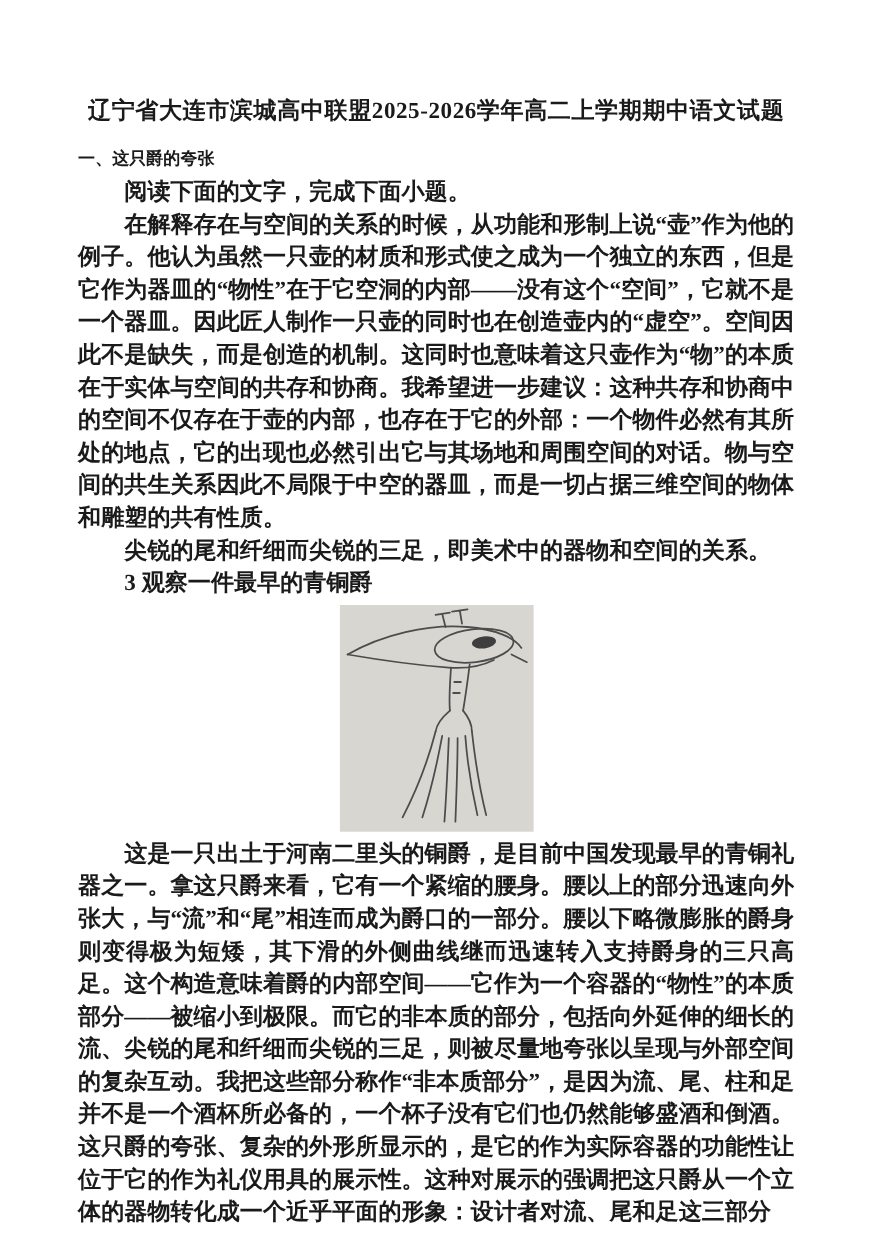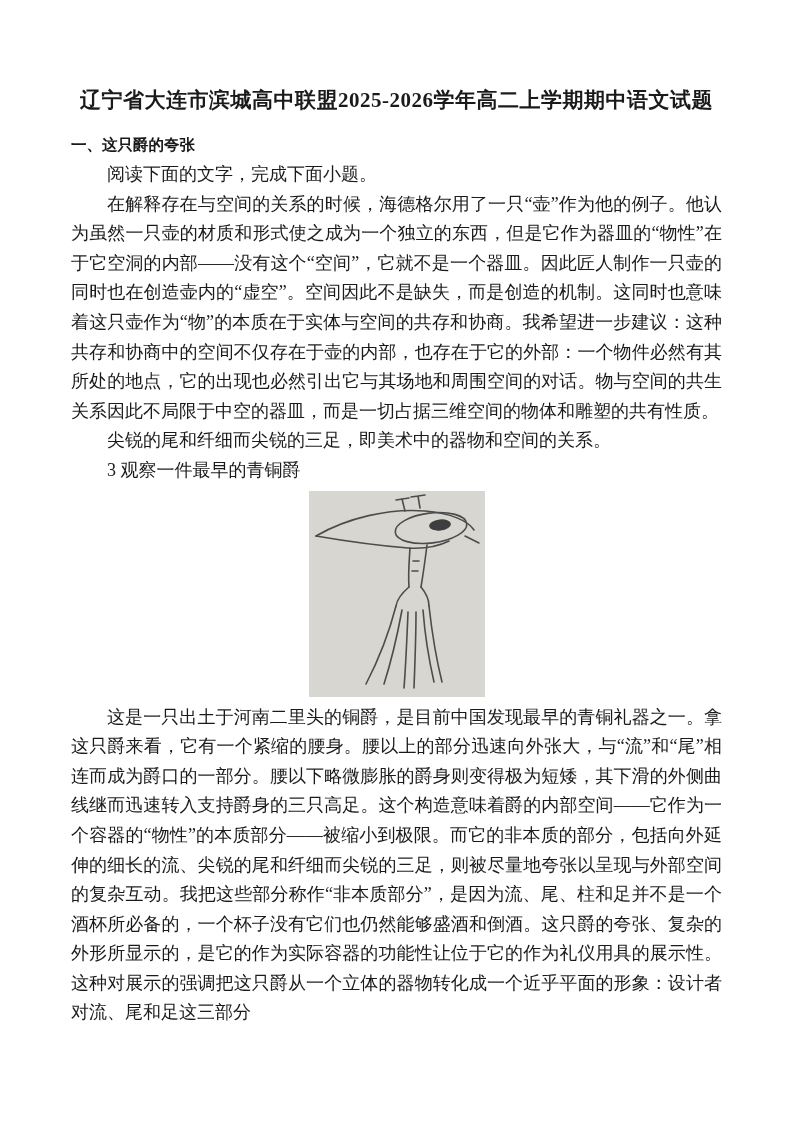--- a/index.html
+++ b/index.html
@@ -25,25 +25,26 @@
     line-height: 28px;
     margin-bottom: 16px;
     letter-spacing: 0.5px;
   }
   .section-heading {
     font-size: 15.5px;
     font-weight: bold;
     line-height: 30px;
   }
   .para {
-    font-size: 18px;
+    font-size: 21px;
     line-height: 29.6px;
     text-align: justify;
     text-indent: 2em;
     word-break: break-all;
+    font-weight: bold;
   }
   .figure-wrap {
     text-align: center;
     margin: 5px 0 6px 0;
   }
   .figure-box {
     display: inline-block;
     width: 176px;
     height: 206px;
     background: #d8d6d1;
@@ -54,21 +55,21 @@
 </head>
 <body>
 
 <div class="page">
 
   <h1 class="doc-title">辽宁省大连市滨城高中联盟2025-2026学年高二上学期期中语文试题</h1>
 
   <h2 class="section-heading">一、这只爵的夸张</h2>
 
   <p class="para">阅读下面的文字，完成下面小题。</p>
-  <p class="para">在解释存在与空间的关系的时候，海德格尔用了一只“壶”作为他的例子。他认为虽然一只壶的材质和形式使之成为一个独立的东西，但是它作为器皿的“物性”在于它空洞的内部——没有这个“空间”，它就不是一个器皿。因此匠人制作一只壶的同时也在创造壶内的“虚空”。空间因此不是缺失，而是创造的机制。这同时也意味着这只壶作为“物”的本质在于实体与空间的共存和协商。我希望进一步建议：这种共存和协商中的空间不仅存在于壶的内部，也存在于它的外部：一个物件必然有其所处的地点，它的出现也必然引出它与其场地和周围空间的对话。物与空间的共生关系因此不局限于中空的器皿，而是一切占据三维空间的物体和雕塑的共有性质。</p>
+  <p class="para">在解释存在与空间的关系的时候，从功能和形制上说“壶”作为他的例子。他认为虽然一只壶的材质和形式使之成为一个独立的东西，但是它作为器皿的“物性”在于它空洞的内部——没有这个“空间”，它就不是一个器皿。因此匠人制作一只壶的同时也在创造壶内的“虚空”。空间因此不是缺失，而是创造的机制。这同时也意味着这只壶作为“物”的本质在于实体与空间的共存和协商。我希望进一步建议：这种共存和协商中的空间不仅存在于壶的内部，也存在于它的外部：一个物件必然有其所处的地点，它的出现也必然引出它与其场地和周围空间的对话。物与空间的共生关系因此不局限于中空的器皿，而是一切占据三维空间的物体和雕塑的共有性质。</p>
   <p class="para">尖锐的尾和纤细而尖锐的三足，即美术中的器物和空间的关系。</p>
   <p class="para">3 观察一件最早的青铜爵</p>
 
   <div class="figure-wrap">
     <span class="figure-box">
       <svg width="176" height="206" viewBox="0 0 176 206" xmlns="http://www.w3.org/2000/svg">
         <rect x="0" y="0" width="176" height="206" fill="#d8d6d1"></rect>
         <g fill="none" stroke="#4c4c4c" stroke-width="1.6" stroke-linecap="round">
 
           <path d="M7 45 C38 27 80 17 116 20 C142 22 159 30 165 39"></path>

